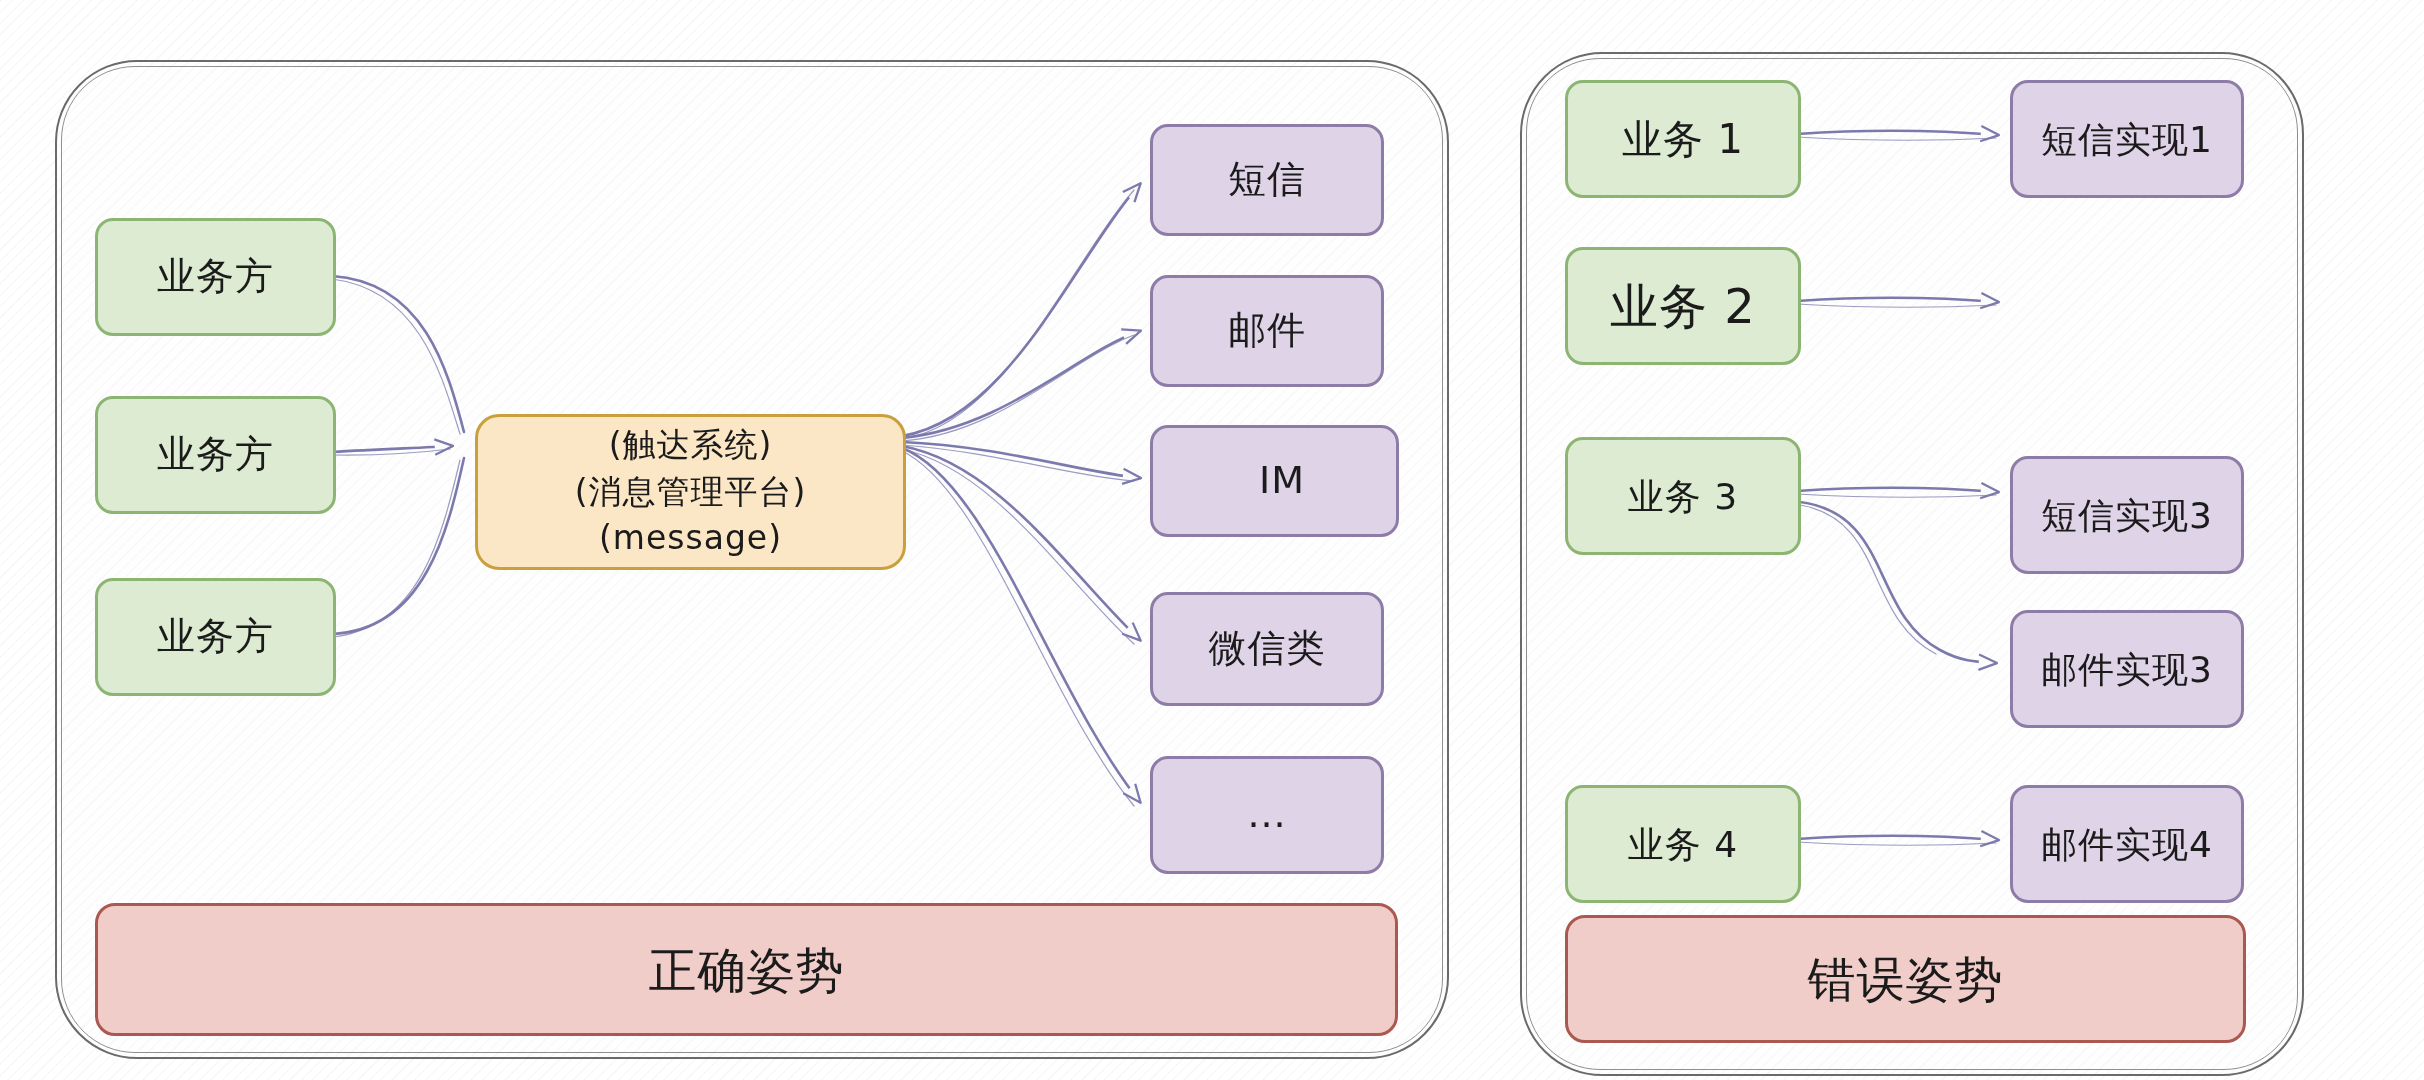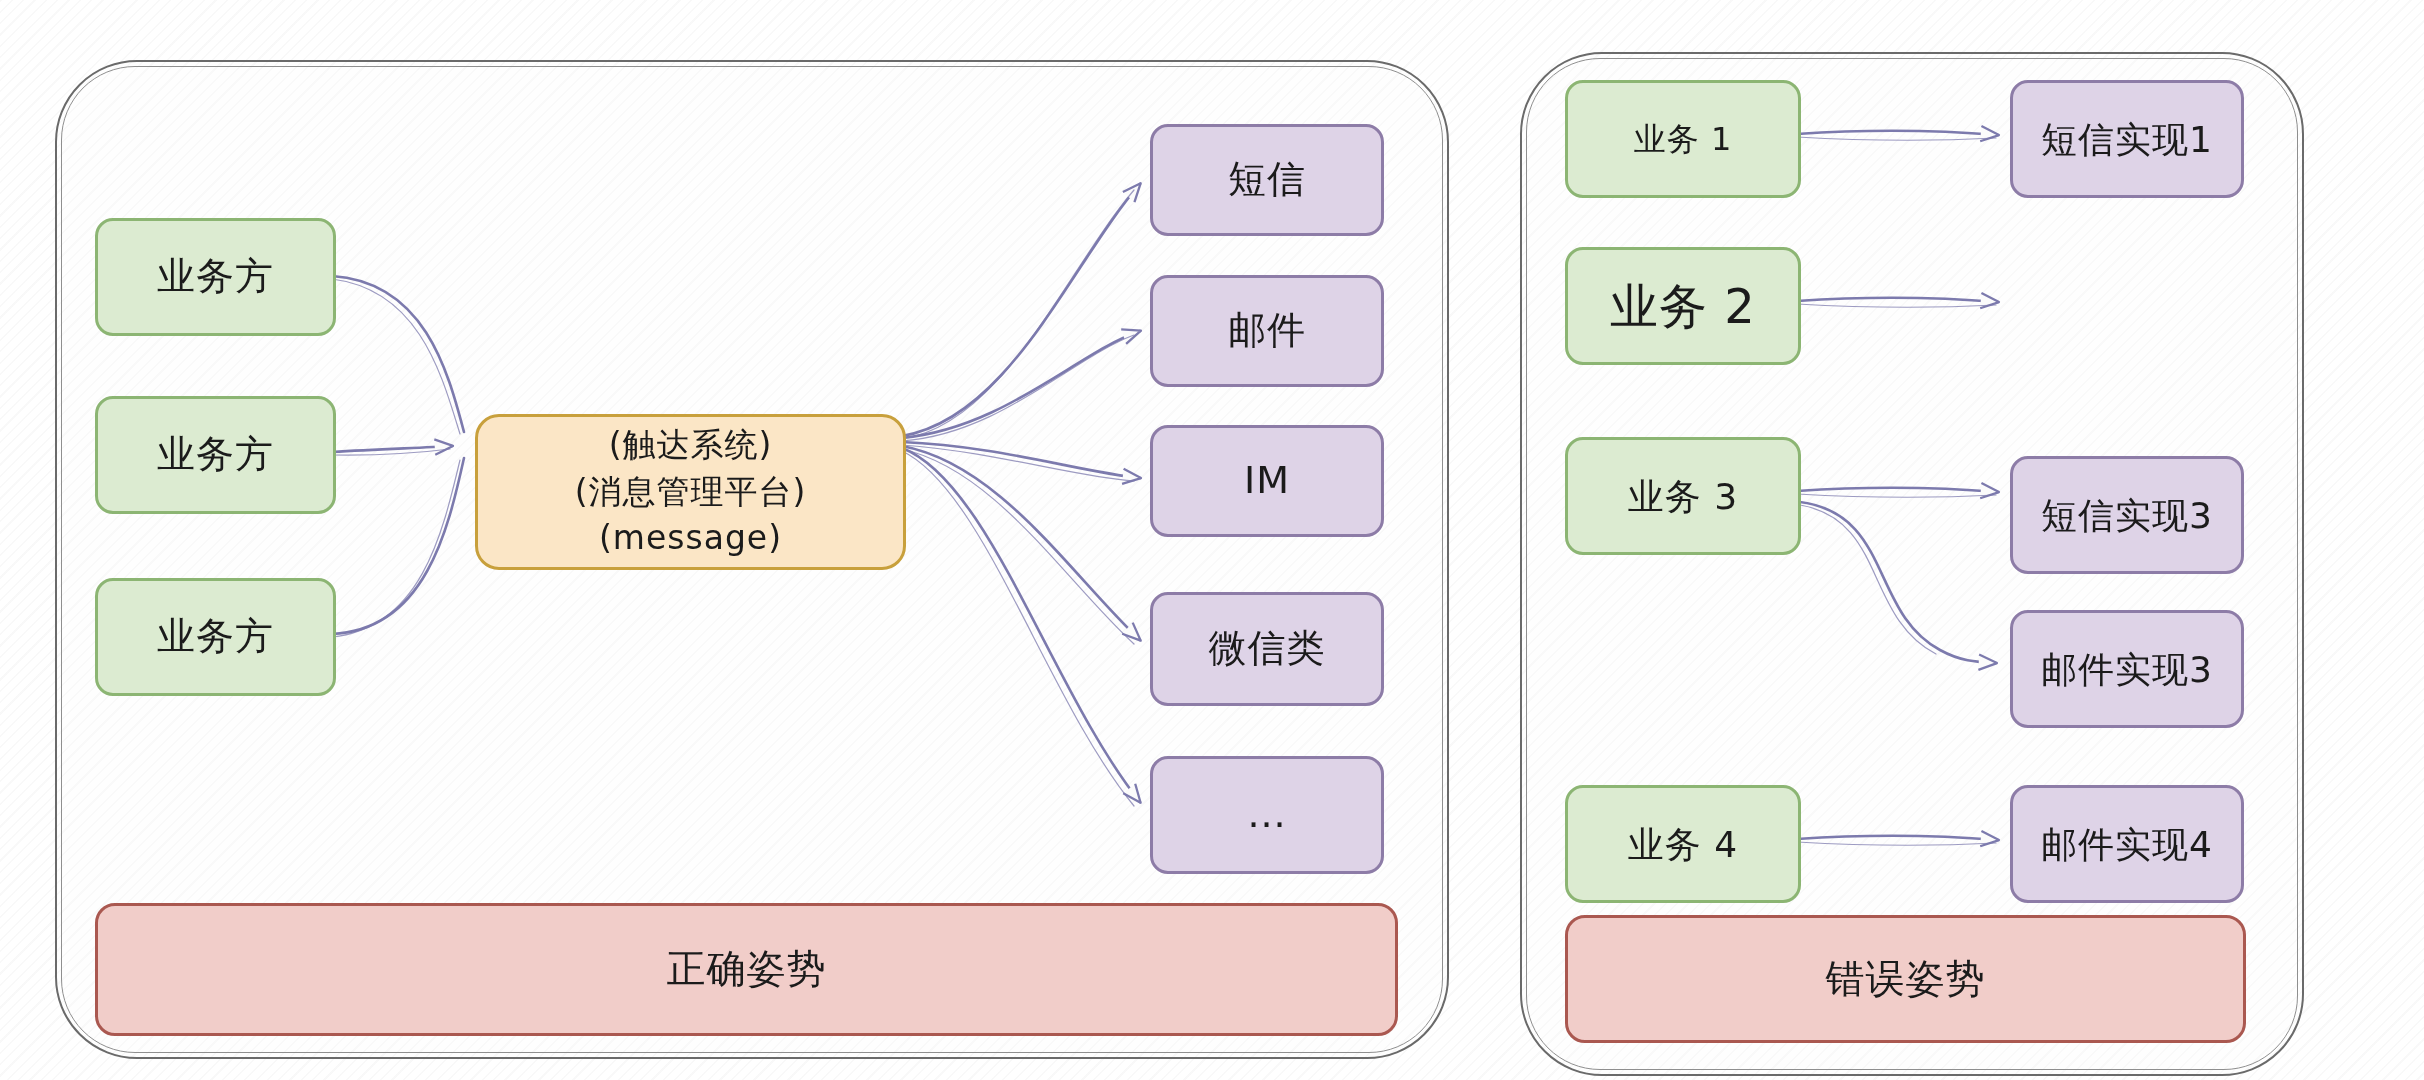--- a/index.html
+++ b/index.html
@@ -41,21 +41,21 @@
   .green{ background:#dcebd1; border:3px solid #8cb573; }
   .purple{ background:#ded3e7; border:3px solid #8d7ca7; }
   .hub{
     background:#fbe6c6; border:3.5px solid #c8a03c;
     flex-direction:column;
     font-size:33px; line-height:1.42;
     border-radius:24px;
   }
   .banner{
     background:#f1cdc9; border:3.5px solid #aa5850;
-    font-size:39px;
+    font-size:48px;
     border-radius:20px;
   }
   svg.wires{position:absolute;left:0;top:0;pointer-events:none;}
   .wire{fill:none;stroke:#7c7aad;stroke-width:2.6px;stroke-linecap:round;}
   .echo{fill:none;stroke:#7c7aad;stroke-width:1.2px;stroke-linecap:round;opacity:.75;}
 </style>
 </head>
 <body>
 
 <div class="canvas">
@@ -105,27 +105,27 @@
   <div class="box green" style="left:95px;top:578px;width:235px;height:112px;">业务方</div>
 
   <div class="box hub" style="left:475px;top:366px;width:425px;height:150px;margin-top:48px;">
     <span>(触达系统)</span>
     <span>(消息管理平台)</span>
     <span>(message)</span>
   </div>
 
   <div class="box purple" style="left:1150px;top:124px;width:228px;height:106px;text-align:right;">短信</div>
   <div class="box purple" style="left:1150px;top:275px;width:228px;height:106px;">邮件</div>
-  <div class="box purple" style="left:1150px;top:425px;width:228px;height:106px;">IM</div>
+  <div class="box purple" style="left:1150px;top:425px;width:228px;height:106px;padding-left:15px;">IM</div>
   <div class="box purple" style="left:1150px;top:592px;width:228px;height:108px;">微信类</div>
   <div class="box purple" style="left:1150px;top:756px;width:228px;height:112px;">...</div>
 
   <div class="box banner" style="left:95px;top:903px;width:1297px;height:127px;">正确姿势</div>
 
-  <div class="box green" style="left:1565px;top:80px;width:230px;height:112px;font-size:32px;">业务 1</div>
+  <div class="box green" style="left:1565px;top:80px;width:230px;height:112px;font-size:40px;">业务 1</div>
   <div class="box green" style="left:1565px;top:247px;width:230px;height:112px;font-size:48px;">业务 2</div>
   <div class="box green" style="left:1565px;top:437px;width:230px;height:112px;font-size:36px;">业务 3</div>
   <div class="box green" style="left:1565px;top:785px;width:230px;height:112px;font-size:36px;">业务 4</div>
 
   <div class="box purple" style="left:2010px;top:80px;width:228px;height:112px;font-size:36px;">短信实现1</div>
   <div class="box purple" style="left:2010px;top:437px;width:228px;height:112px;font-size:36px;margin-top:19px;">短信实现3</div>
   <div class="box purple" style="left:2010px;top:610px;width:228px;height:112px;font-size:36px;">邮件实现3</div>
   <div class="box purple" style="left:2010px;top:785px;width:228px;height:112px;font-size:36px;">邮件实现4</div>
 
   <div class="box banner" style="left:1565px;top:915px;width:675px;height:122px;">错误姿势</div>

